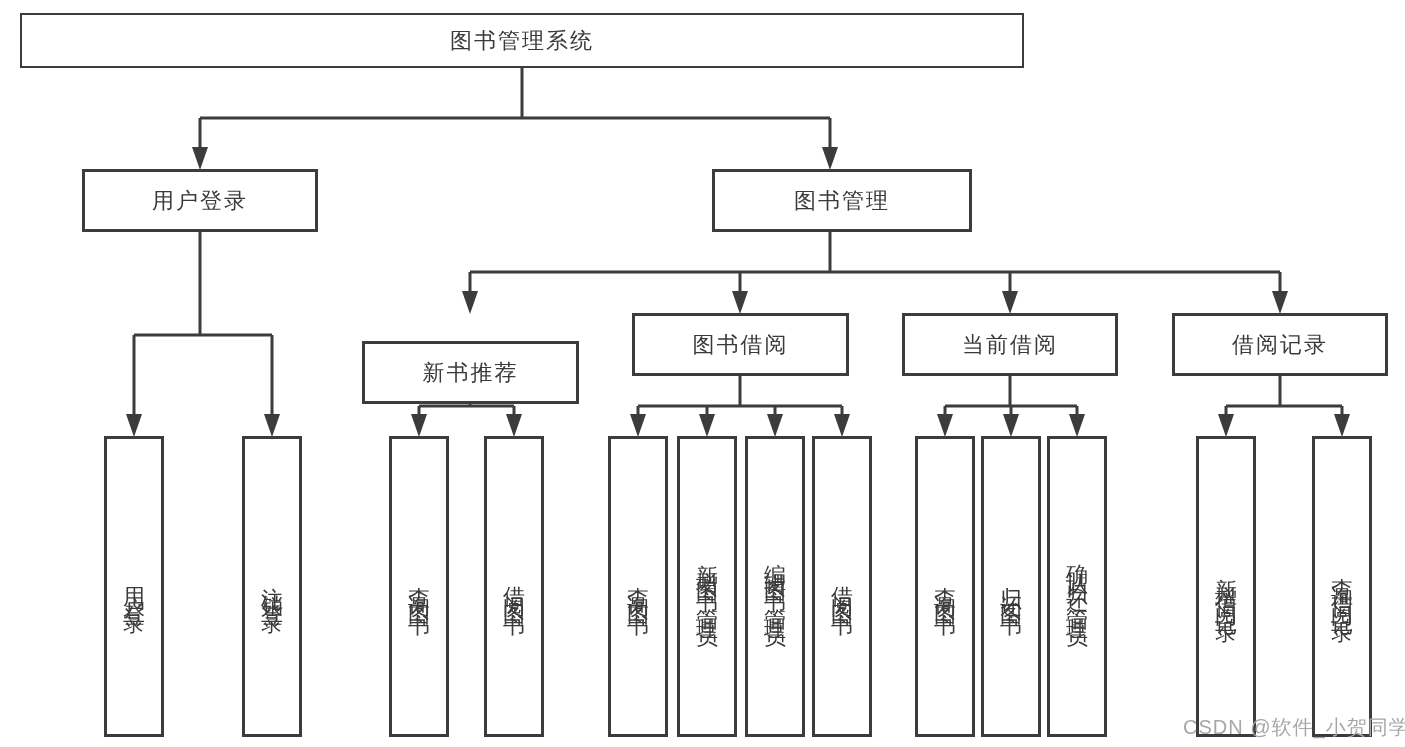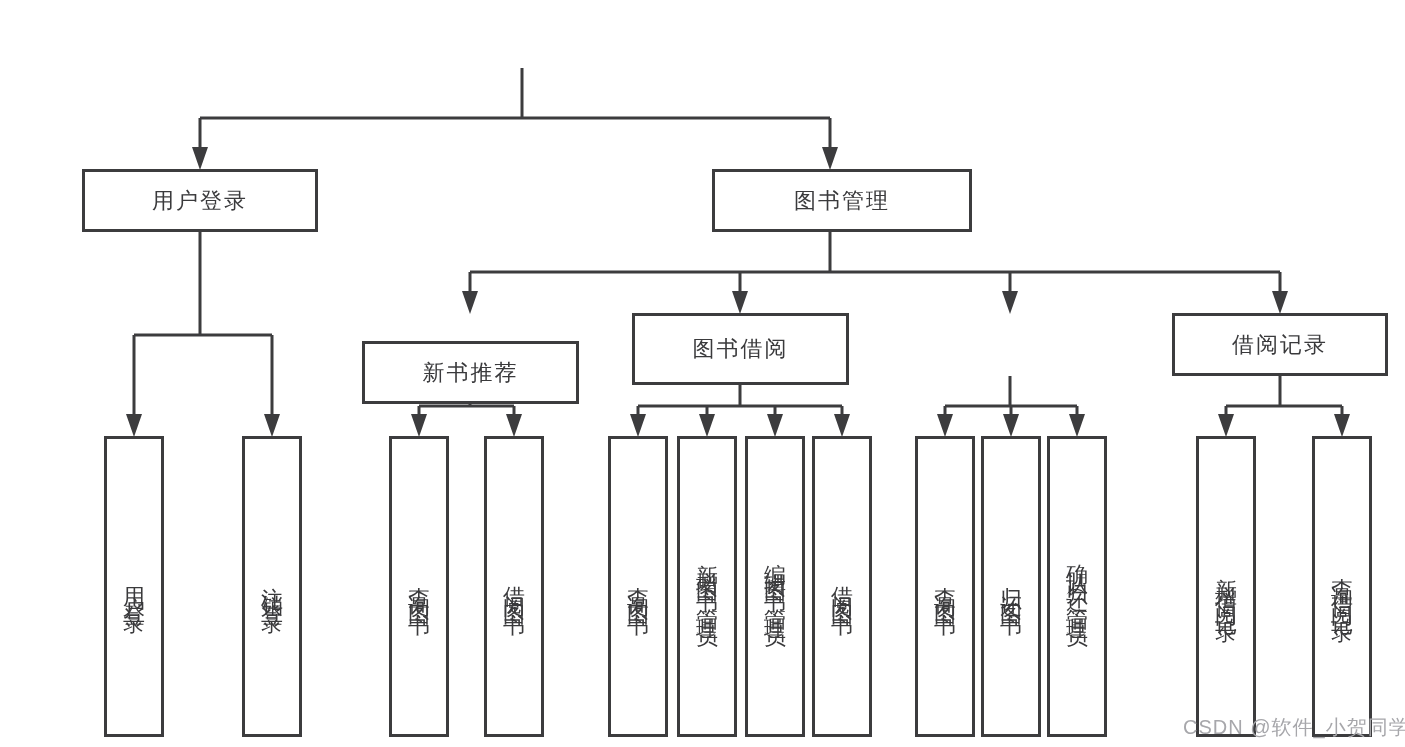--- a/index.html
+++ b/index.html
@@ -20,21 +20,21 @@
   .node.v span{
     writing-mode:vertical-rl;text-orientation:mixed;letter-spacing:9px;
   }
   
   #n-root{left:20px;top:13px;width:1004px;height:55px;border-width:2px;}
   
   #n-user-login{left:82px;top:169px;width:236px;height:63px;}
   #n-book-mgmt{left:712px;top:169px;width:260px;height:63px;}
   
   #n-new-book{left:362px;top:313px;width:217px;height:63px;margin-top:28px;}
-  #n-book-borrow{left:632px;top:313px;width:217px;height:72px;}
+  #n-book-borrow{left:632px;top:313px;width:217px;height:63px;}
   #n-current-borrow{left:902px;top:313px;width:216px;height:63px;}
   #n-borrow-records{left:1172px;top:313px;width:216px;height:63px;}
   
   .leaf{top:436px;width:60px;height:301px;}
   #n-leaf-user-login{left:104px;}
   #n-leaf-logout{left:242px;}
   #n-leaf-nb-query{left:389px;}
   #n-leaf-nb-borrow{left:484px;}
   #n-leaf-bb-query{left:608px;}
   #n-leaf-bb-add{left:677px;}
@@ -91,33 +91,39 @@
       <polygon points="1003,414 1019,414 1011,437"></polygon>
       <polygon points="1069,414 1085,414 1077,437"></polygon>
     </g>
     <g>
       <path d="M1280 376 V406 M1226 406 H1342 M1226 406 V419 M1342 406 V419"></path>
       <polygon points="1218,414 1234,414 1226,437"></polygon>
       <polygon points="1334,414 1350,414 1342,437"></polygon>
     </g>
   </svg>
 
+  <div class="node" id="n-root">
+    <span>图书管理系统</span>
+  </div>
 
   <div class="node" id="n-user-login">
     <span>用户登录</span>
   </div>
   <div class="node" id="n-book-mgmt">
     <span>图书管理</span>
   </div>
 
   <div class="node" id="n-new-book">
     <span>新书推荐</span>
   </div>
   <div class="node" id="n-book-borrow">
     <span>图书借阅</span>
+  </div>
+  <div class="node" id="n-current-borrow">
+    <span>当前借阅</span>
   </div>
   <div class="node" id="n-borrow-records">
     <span>借阅记录</span>
   </div>
 
   <div class="node v leaf" id="n-leaf-user-login">
     <span>用户登录</span>
   </div>
   <div class="node v leaf" id="n-leaf-logout">
     <span>注销登录</span>

